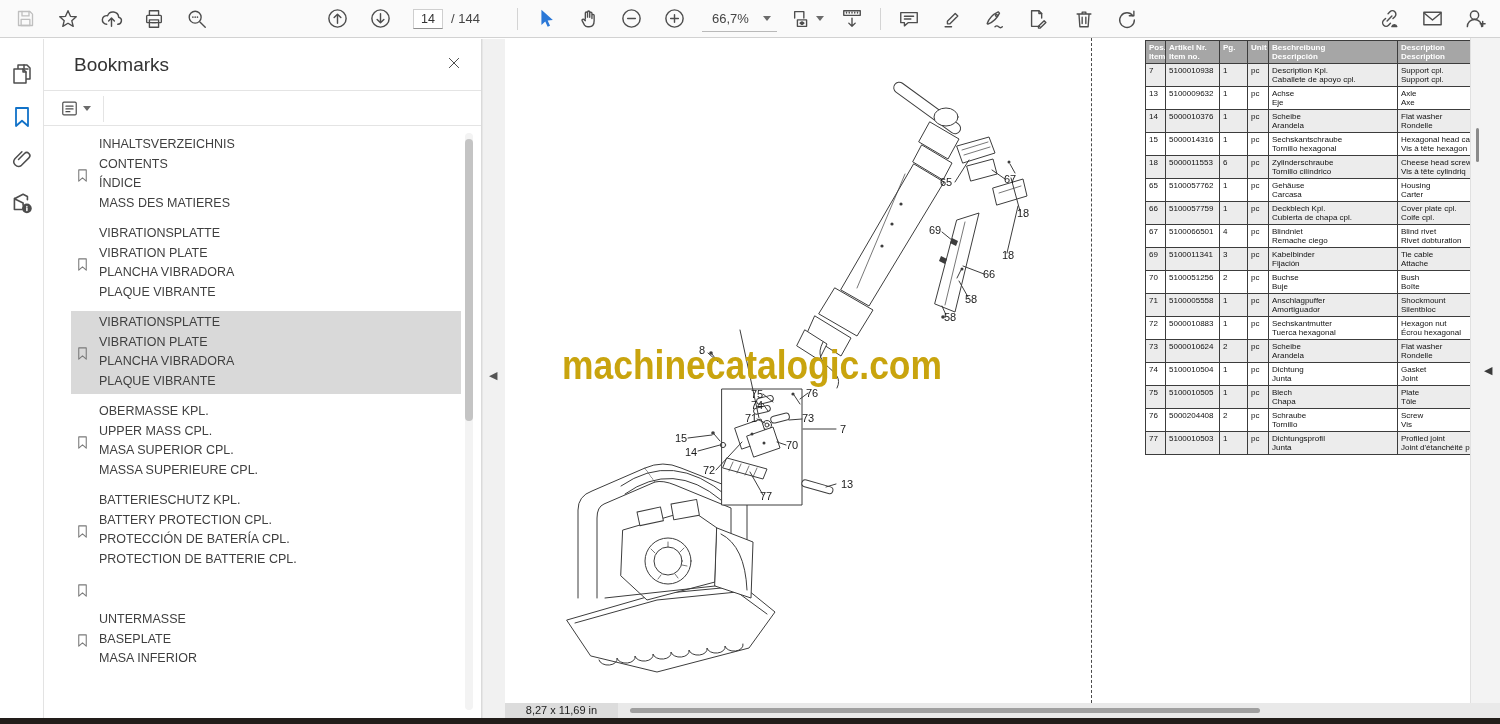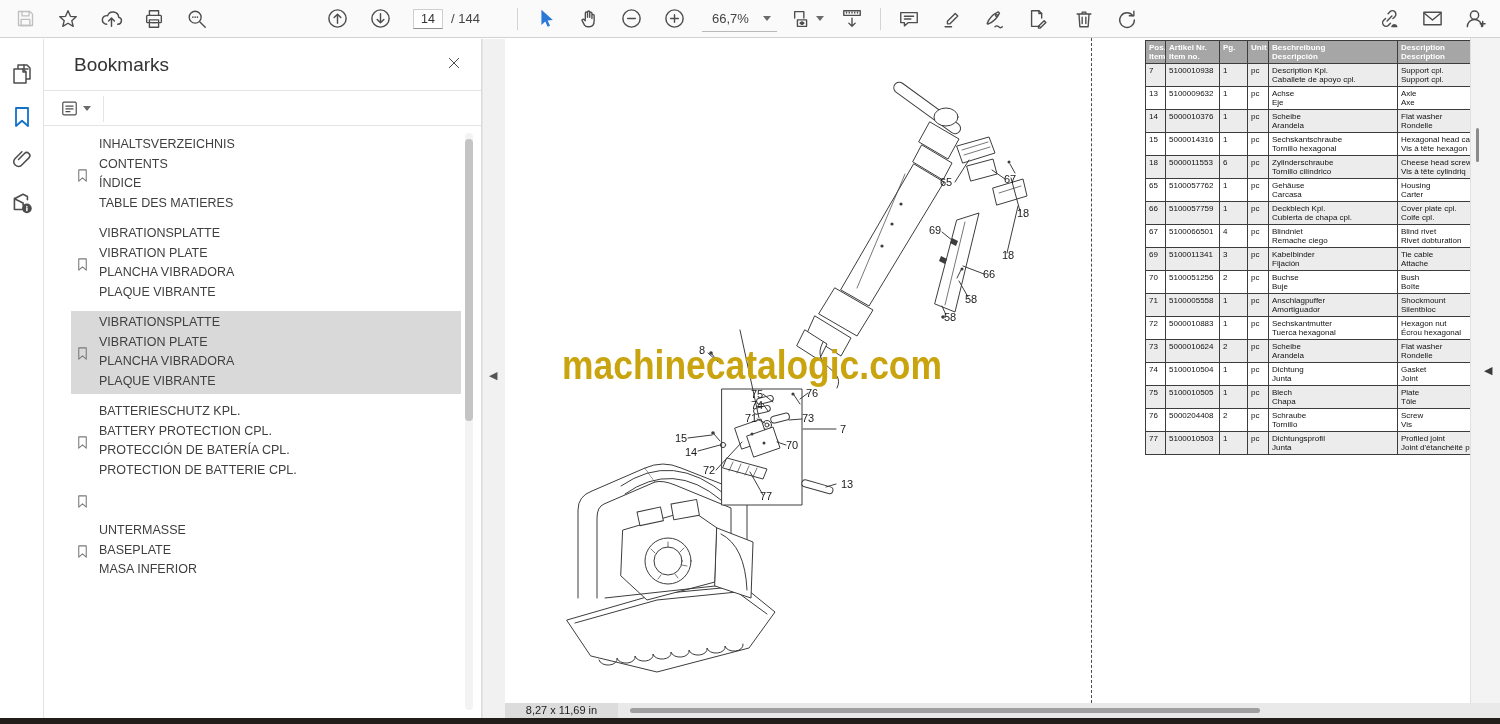--- a/index.html
+++ b/index.html
@@ -292,21 +292,21 @@
       <div class="bm-item">
         <span class="bm-glyph">
           <svg viewBox="0 0 24 24" width="15" height="17">
             <path d="M6 3h12v18l-6-5.2L6 21z" fill="none" stroke="#7a7a7a" stroke-width="1.7" stroke-linejoin="round"></path>
           </svg>
         </span>
         <div class="bm-lines">
           <div>INHALTSVERZEICHNIS</div>
           <div>CONTENTS</div>
           <div>ÍNDICE</div>
-          <div>TABLE DES MATIERES</div>
+          <div>MASS DES MATIERES</div>
         </div>
       </div>
       <div class="bm-item">
         <span class="bm-glyph">
           <svg viewBox="0 0 24 24" width="15" height="17">
             <path d="M6 3h12v18l-6-5.2L6 21z" fill="none" stroke="#7a7a7a" stroke-width="1.7" stroke-linejoin="round"></path>
           </svg>
         </span>
         <div class="bm-lines">
           <div>VIBRATIONSPLATTE</div>
@@ -319,20 +319,33 @@
         <span class="bm-glyph">
           <svg viewBox="0 0 24 24" width="15" height="17">
             <path d="M6 3h12v18l-6-5.2L6 21z" fill="none" stroke="#7a7a7a" stroke-width="1.7" stroke-linejoin="round"></path>
           </svg>
         </span>
         <div class="bm-lines">
           <div>VIBRATIONSPLATTE</div>
           <div>VIBRATION PLATE</div>
           <div>PLANCHA VIBRADORA</div>
           <div>PLAQUE VIBRANTE</div>
+        </div>
+      </div>
+      <div class="bm-item">
+        <span class="bm-glyph">
+          <svg viewBox="0 0 24 24" width="15" height="17">
+            <path d="M6 3h12v18l-6-5.2L6 21z" fill="none" stroke="#7a7a7a" stroke-width="1.7" stroke-linejoin="round"></path>
+          </svg>
+        </span>
+        <div class="bm-lines">
+          <div>OBERMASSE KPL.</div>
+          <div>UPPER MASS CPL.</div>
+          <div>MASA SUPERIOR CPL.</div>
+          <div>MASSA SUPERIEURE CPL.</div>
         </div>
       </div>
       <div class="bm-item">
         <span class="bm-glyph">
           <svg viewBox="0 0 24 24" width="15" height="17">
             <path d="M6 3h12v18l-6-5.2L6 21z" fill="none" stroke="#7a7a7a" stroke-width="1.7" stroke-linejoin="round"></path>
           </svg>
         </span>
         <div class="bm-lines">
           <div>BATTERIESCHUTZ KPL.</div>

